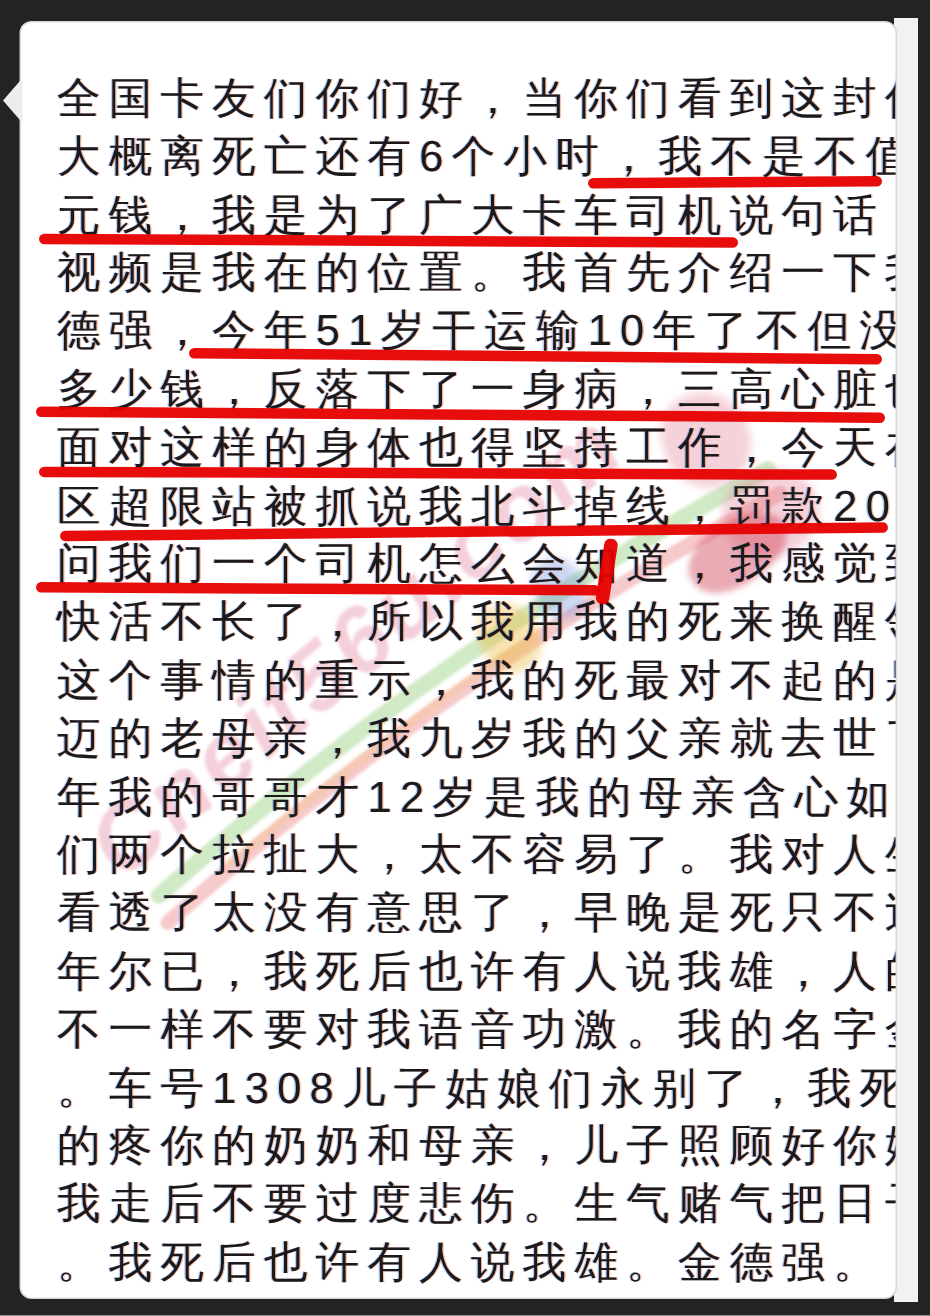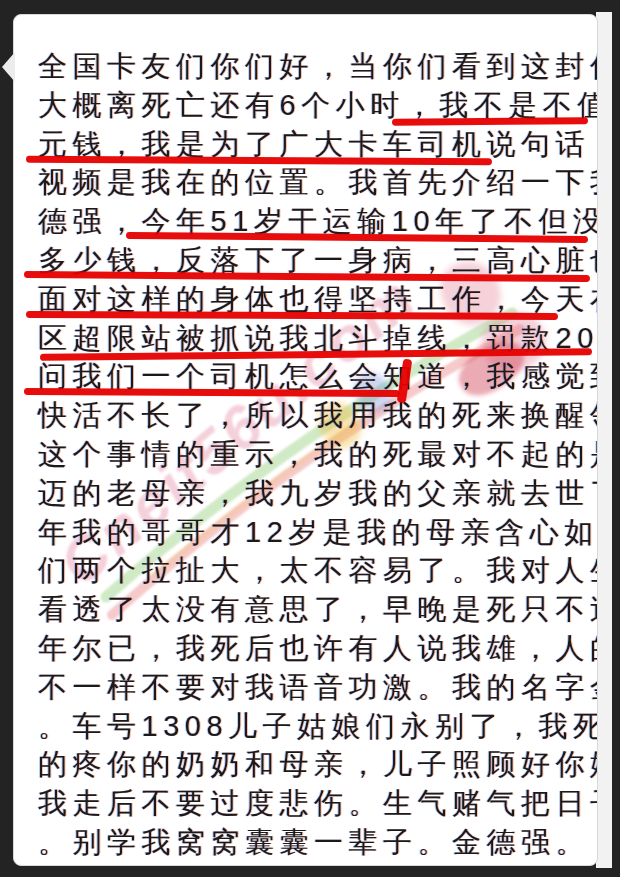--- a/index.html
+++ b/index.html
@@ -99,21 +99,21 @@
         <div class="line">这个事情的重示，我的死最对不起的是我年</div>
         <div class="line">迈的老母亲，我九岁我的父亲就去世了，那</div>
         <div class="line">年我的哥哥才12岁是我的母亲含心如苦把我</div>
         <div class="line">们两个拉扯大，太不容易了。我对人生已经</div>
         <div class="line">看透了太没有意思了，早晚是死只不过早几</div>
         <div class="line">年尔已，我死后也许有人说我雄，人的思想</div>
         <div class="line">不一样不要对我语音功激。我的名字金德强</div>
         <div class="line">。车号1308儿子姑娘们永别了，我死后好好</div>
         <div class="line">的疼你的奶奶和母亲，儿子照顾好你妹妹。</div>
         <div class="line">我走后不要过度悲伤。生气赌气把日子过好</div>
-        <div class="line">。别学我窝窝囊囊一辈子。金德强。</div>
+        <div class="line">。我死后也许有人说我雄。金德强。</div>
       </div>
 
     <div class="marks" id="marks">
         <div class="redline" title="不是不值2000" style="top: 102.8px; left: 378px; width: 196px; transform: rotate(-0.4deg);"></div>
         <div class="redline" title="元钱，我是为了广大卡车司机说句话" style="top: 141.6px; left: 12px; width: 466px; transform: rotate(0.3deg);"></div>
         <div class="redline" title="今年51岁干运输10年了不但没有挣到" style="top: 219.2px; left: 112px; width: 462px; transform: rotate(0.5deg);"></div>
         <div class="redline" title="多少钱，反落下了一身病，三高心脏也坏了" style="top: 258px; left: 10px; width: 566px; transform: rotate(0.4deg);"></div>
         <div class="redline" title="面对这样的身体也得坚持工作，今天在丰润" style="top: 296.8px; left: 12px; width: 532px; transform: rotate(0.2deg);"></div>
         <div class="redline" title="区超限站被抓说我北斗掉线，罚款2000元请" style="top: 335.6px; left: 26px; width: 552px; transform: rotate(-0.6deg);"></div>
         <div class="redline" title="问我们一个司机怎么会知道" style="top: 374.4px; left: 10px; width: 376px; transform: rotate(0.3deg);"></div>

